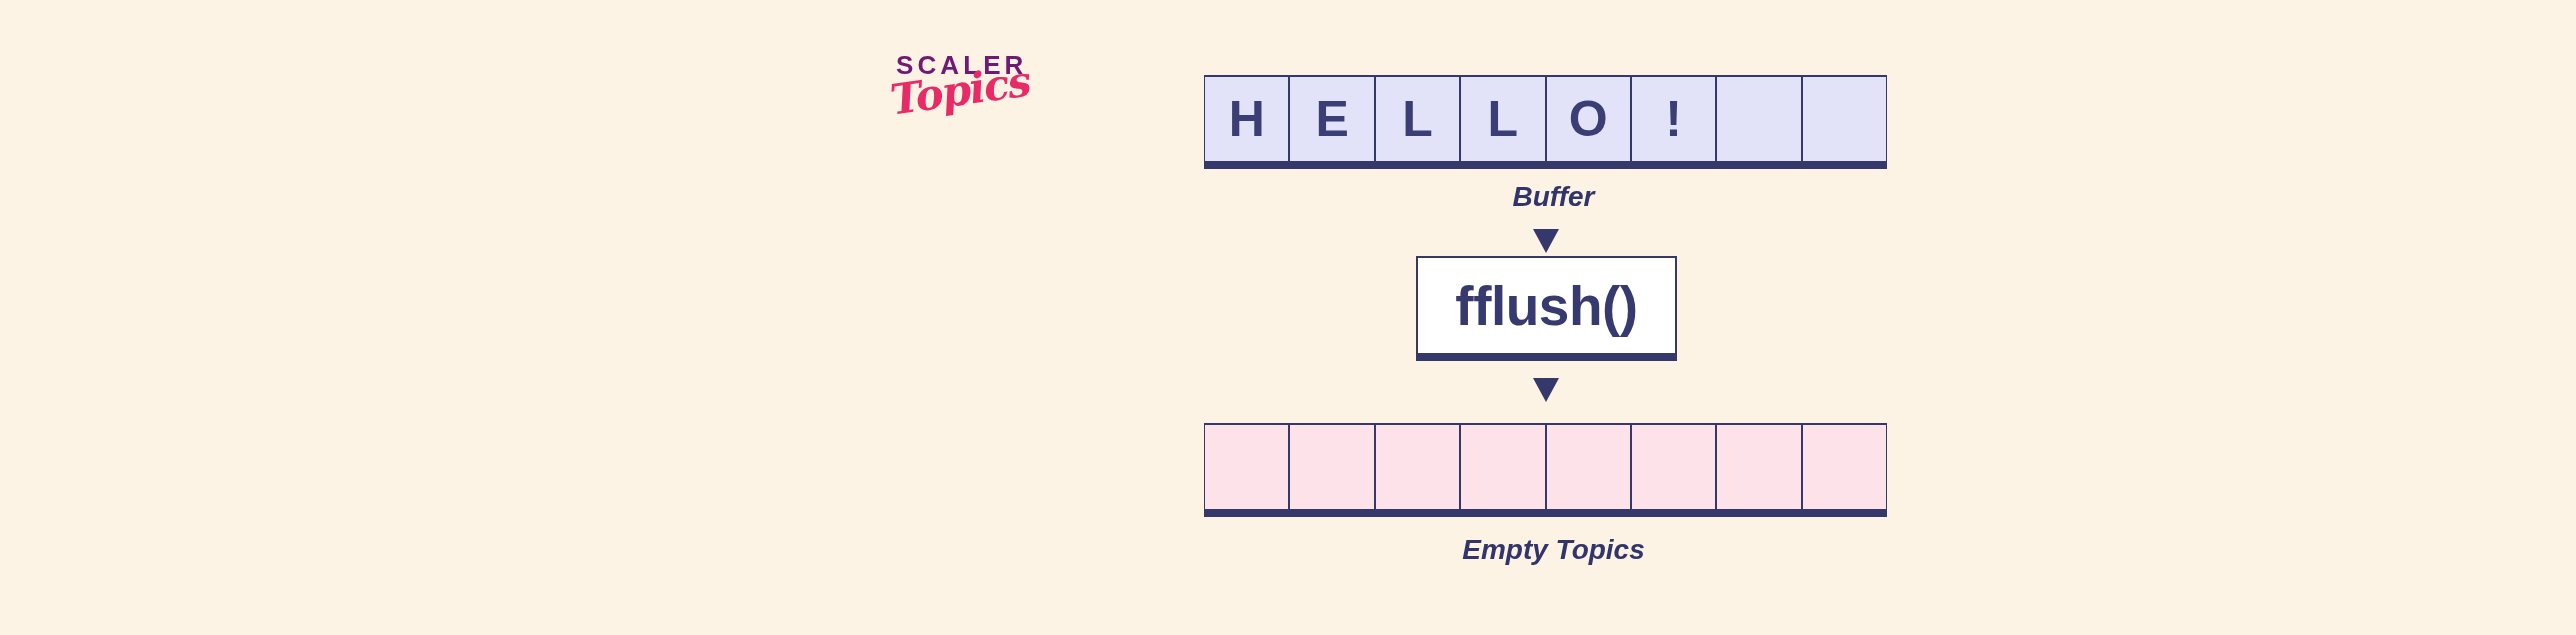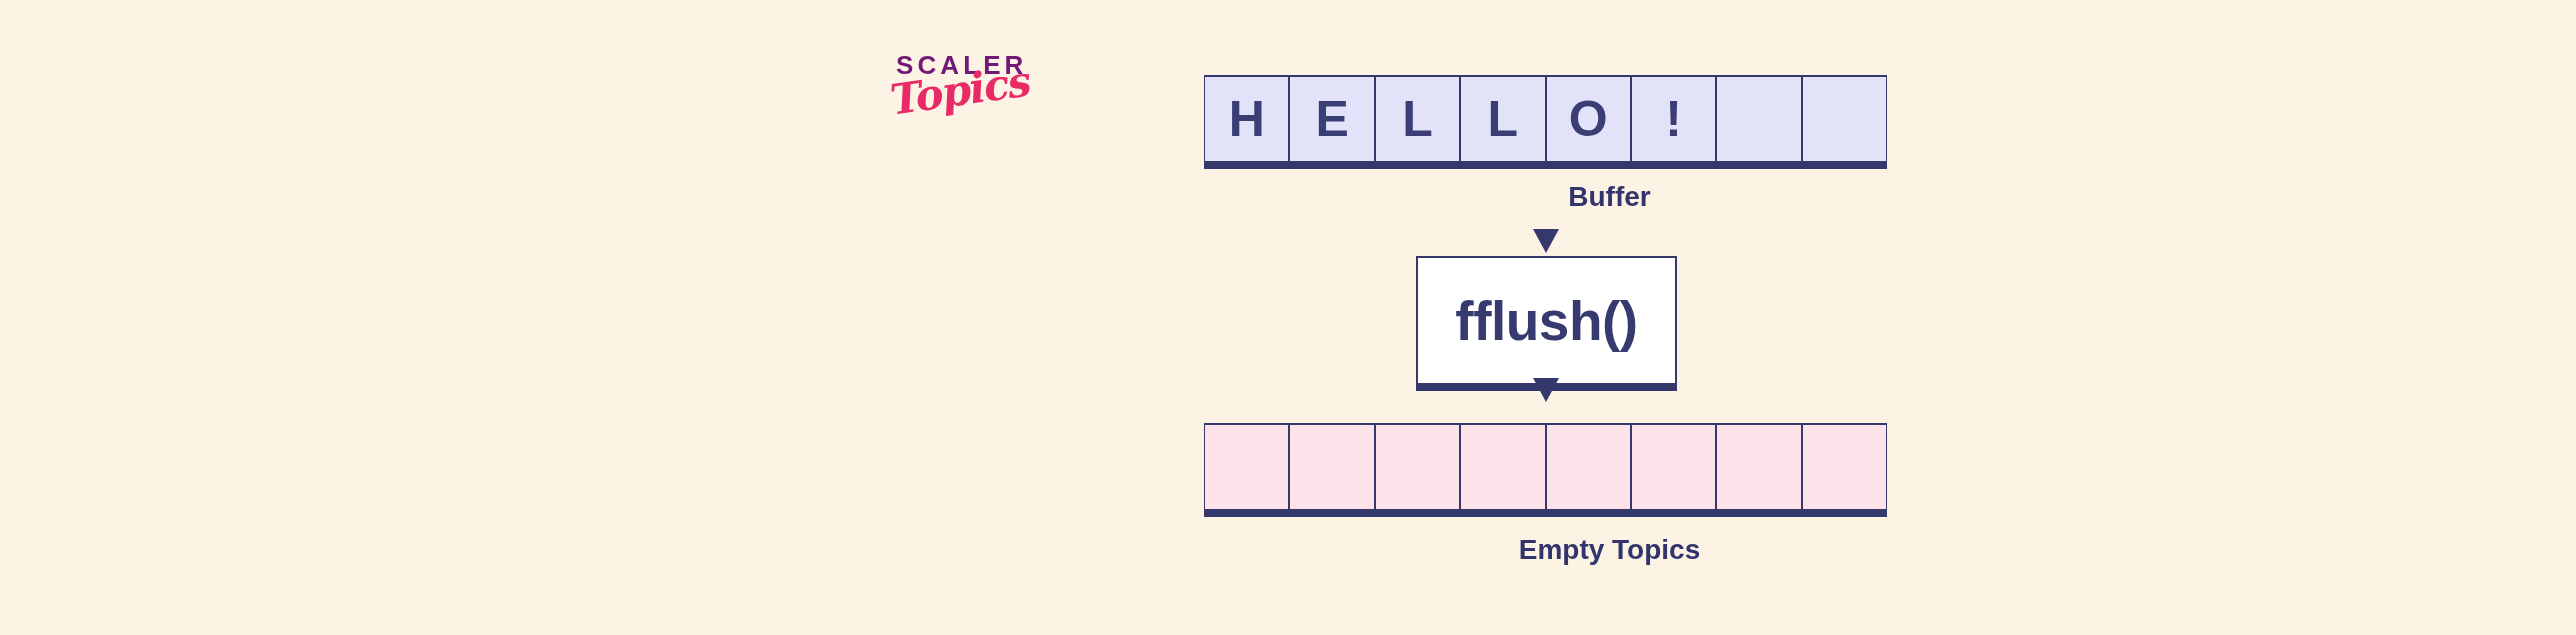--- a/index.html
+++ b/index.html
@@ -74,24 +74,25 @@
     font-size: 50px;
     color: #3B3D75;
   }
   .cell:last-child { border-right: 0; }
   .buffer-full  .cell { background: #E2E3F8; }
   .buffer-empty .cell { background: #FDE2E9; }
 
   
   .diagram-label {
     position: absolute;
-    left: 1268px;
+    left: 1212px;
     width: 683px;
     text-align: center;
     font-family: "Liberation Sans", sans-serif;
+    font-style: italic;
     font-weight: 600;
     font-size: 28px;
     line-height: 1.18;
     color: #31356B;
   }
   .label-buffer { top: 180px; }
   .label-empty  { top: 533px; }
 
   
   .triangle {
@@ -105,21 +106,21 @@
   }
   .t1 { top: 229px; }
   .t2 { top: 378px; }
 
   
   .fflush-box {
     position: absolute;
     left: 1416px;
     top: 256px;
     width: 261px;
-    height: 135px;
+    height: 105px;
     box-sizing: border-box;
     background: #FFFFFF;
     border: 2.6px solid #34386B;
     border-bottom: 8.2px solid #34386B;
     display: flex;
     align-items: center;
     justify-content: center;
   }
   .fflush-text {
     font-family: "Liberation Sans", sans-serif;

